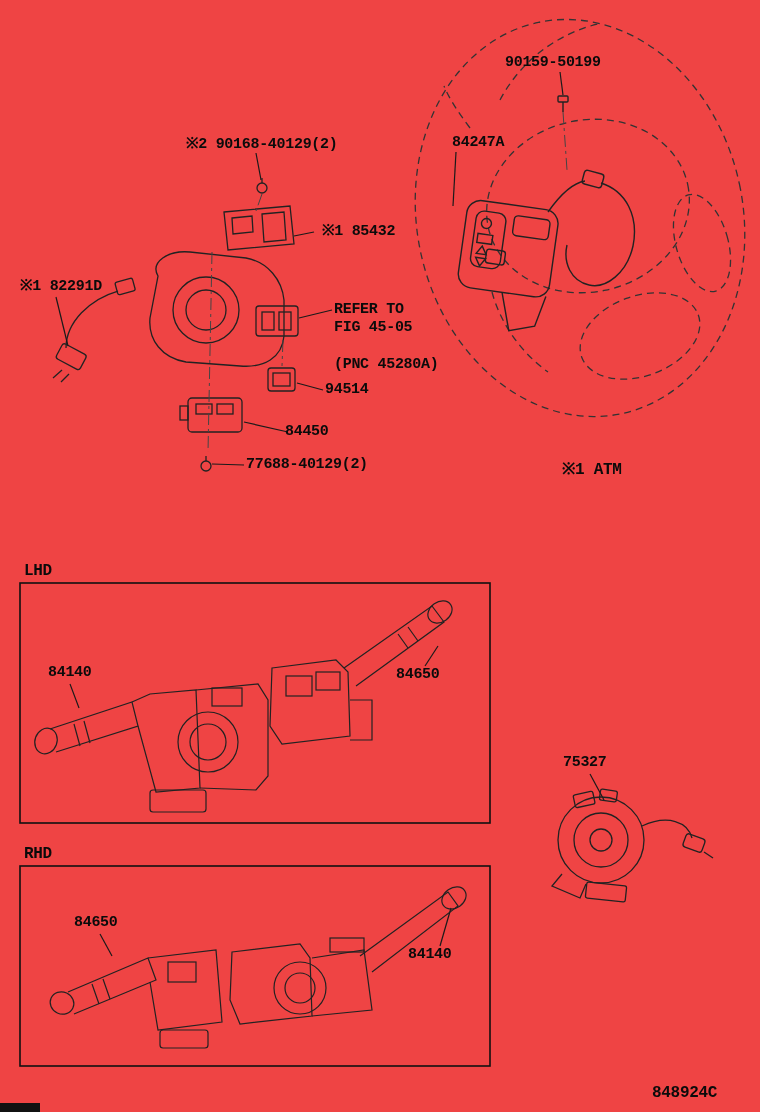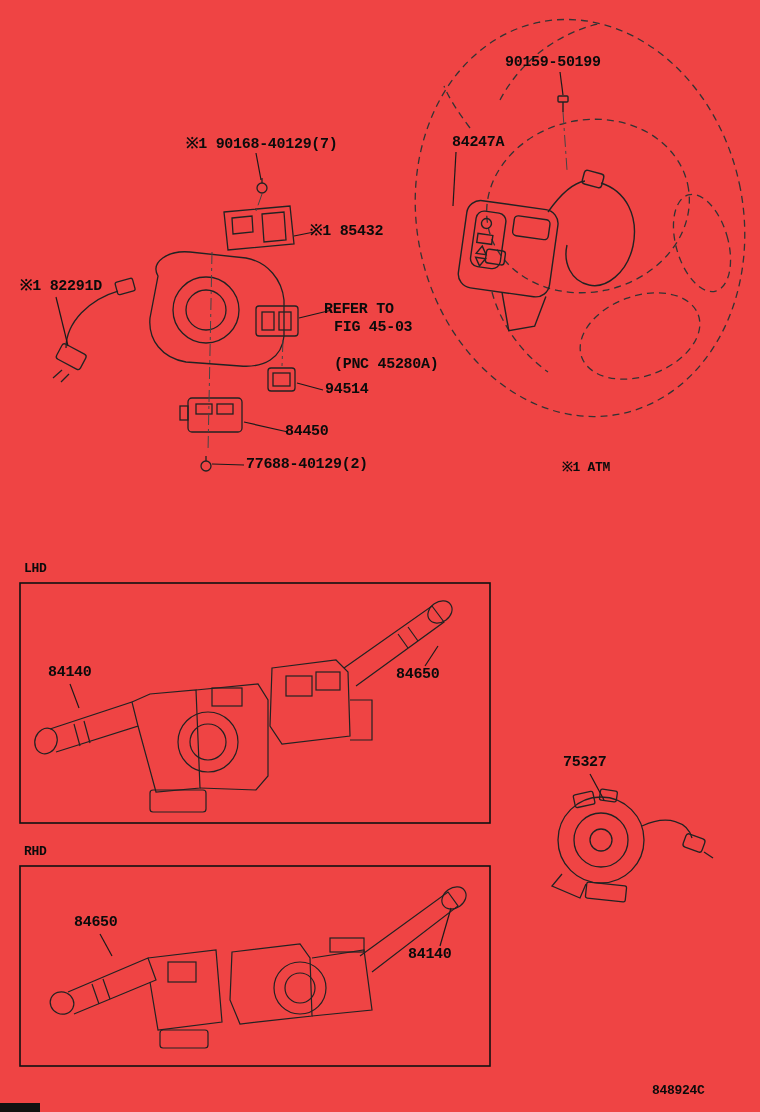--- a/index.html
+++ b/index.html
@@ -13,21 +13,21 @@
   svg.linework{position:absolute;left:0;top:0;}
   .lbl{
     position:absolute;
     font-weight:700;
     font-size:15px;
     color:#0b0b0b;
     white-space:nowrap;
     letter-spacing:-0.3px;
     line-height:1.15;
   }
-  .lbl.small{font-size:13px;}
+  .lbl.small{font-size:16px;}
   .artifact{
     position:absolute;left:0;top:1103px;width:40px;height:9px;background:#111;
   }
 </style>
 </head>
 <body>
 
 <div class="canvas">
 
   <svg class="linework" width="760" height="1112" viewBox="0 0 760 1112">
@@ -169,26 +169,26 @@
       <path d="M642,826 C668,814 688,822 692,838"></path>
       <rect x="684" y="836" width="20" height="14" rx="3" transform="rotate(20 694 843)"></rect>
       <path d="M704,852 l9,6"></path>
       <path d="M562,874 L552,886 L580,898 L586,884"></path>
       <rect x="586" y="884" width="40" height="16" rx="2" transform="rotate(6 606 892)"></rect>
     </g>
   </svg>
 
   <div class="lbl" style="left:505px;top:54px">90159-50199</div>
   <div class="lbl" style="left:452px;top:134px">84247A</div>
-  <div class="lbl" style="left:186px;top:136px">※1 90168-40129(7)</div>
-  <div class="lbl" style="left:310px;top:223px">※1 85432</div>
+  <div class="lbl" style="left:186px;top:136px">※2 90168-40129(2)</div>
+  <div class="lbl" style="left:322px;top:223px">※1 85432</div>
   <div class="lbl" style="left:20px;top:278px">※1 82291D</div>
 
-  <div class="lbl" style="left:324px;top:301px">REFER TO</div>
-  <div class="lbl" style="left:334px;top:319px">FIG 45-03</div>
+  <div class="lbl" style="left:334px;top:301px">REFER TO</div>
+  <div class="lbl" style="left:334px;top:319px">FIG 45-05</div>
   <div class="lbl" style="left:334px;top:356px">(PNC 45280A)</div>
 
   <div class="lbl" style="left:325px;top:381px">94514</div>
   <div class="lbl" style="left:285px;top:423px">84450</div>
   <div class="lbl" style="left:246px;top:456px">77688-40129(2)</div>
 
   <div class="lbl small" style="left:562px;top:461px">※1 ATM</div>
 
   <div class="lbl small" style="left:24px;top:562px">LHD</div>
   <div class="lbl" style="left:48px;top:664px">84140</div>

